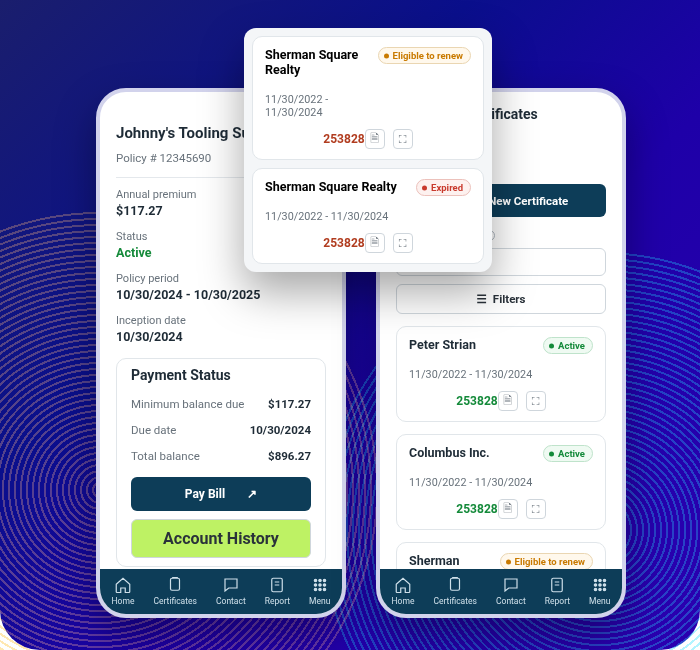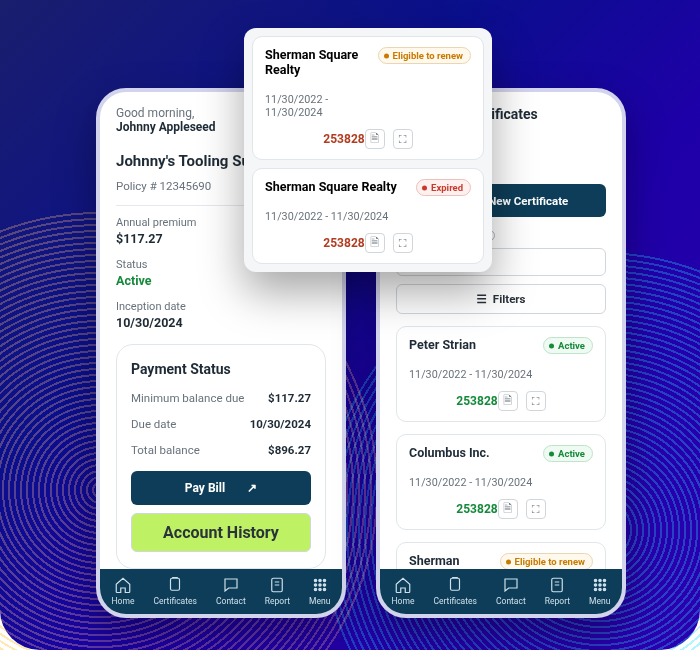--- a/index.html
+++ b/index.html
@@ -20,21 +20,21 @@
   .policy-title { font-size:15px; font-weight:700; }
   .select-btn { border:1px solid #cfd6dc; border-radius:6px; background:#fff; padding:4px 8px; font-size:11px; font-weight:600; color:#2a323a; display:flex; align-items:center; gap:4px; }
   .policy-num { color:#68727b; font-size:11.5px; margin-top:4px; }
   .divider { border:none; border-top:1px solid #e4e8ec; margin:12px 0 10px; }
 
   .kv-grid { display:grid; grid-template-columns:1fr; row-gap:12px; }
   .kv-label { color:#68727b; font-size:11px; }
   .kv-val { font-size:12.5px; font-weight:700; margin-top:2px; }
   .kv-val.active { color:#148a3a; }
 
-  .panel { border:1px solid #e1e6ea; border-radius:17px; padding:16px 14px; margin-top:14px; }
+  .panel { border:1px solid #e1e6ea; border-radius:10px; padding:8px 14px; margin-top:14px; }
   .panel-title { font-size:14px; font-weight:700; margin-bottom:8px; }
   .row { display:flex; justify-content:space-between; font-size:11.5px; padding:6px 0; }
   .row .lbl { color:#68727b; }
   .row .val { font-weight:700; }
   .btn-primary { background:#0d3d58; color:#fff; border:none; border-radius:6px; width:100%; padding:10px; font-weight:700; font-size:12px; margin-top:8px; display:flex; align-items:center; justify-content:center; gap:22px; }
   .btn-outline { background:#bef264; border:1px solid #cfd6dc; border-radius:6px; width:100%; padding:9px; font-weight:700; font-size:16px; margin-top:8px; color:#2a323a; }
   .btn-filters { background:#fff; border:1px solid #cfd6dc; border-radius:6px; width:100%; padding:7px; font-weight:700; font-size:11.5px; color:#2a323a; display:flex; align-items:center; justify-content:center; gap:6px; margin-top:8px; }
 
   .header-center { font-size:14px; font-weight:700; text-align:center; }
   .big-num { font-size:17px; font-weight:800; margin-top:14px; }
@@ -77,44 +77,44 @@
 </head>
 <body>
 
 <div class="bg">
   <div class="wave1"></div>
   <div class="wave2"></div>
 </div>
 
 <div class="phone phone-left">
   <div class="phone-body">
-    <div class="greet">
-      <span>Good morning,</span>
-      <strong>Johnny Appleseed</strong>
-    </div>
 
     <div class="policy-head">
       <div class="policy-title">Johnny's Tooling Su</div>
       <button class="select-btn">
         <span>Select</span>
         <span class="chev">›</span>
       </button>
     </div>
     <div class="policy-num">Policy # 12345690</div>
 
     <hr class="divider">
 
     <div class="kv-grid">
       <div>
         <div class="kv-label">Annual premium</div>
         <div class="kv-val">$117.27</div>
       </div>
       <div>
         <div class="kv-label">Status</div>
         <div class="kv-val active">Active</div>
+      </div>
+      <div>
+        <div class="kv-label">Policy period</div>
+        <div class="kv-val">10/30/2024 - 10/30/2025</div>
       </div>
       <div>
         <div class="kv-label">Inception date</div>
         <div class="kv-val">10/30/2024</div>
       </div>
     </div>
 
     <div class="panel">
       <div class="panel-title">Payment Status</div>
       <div class="row">

